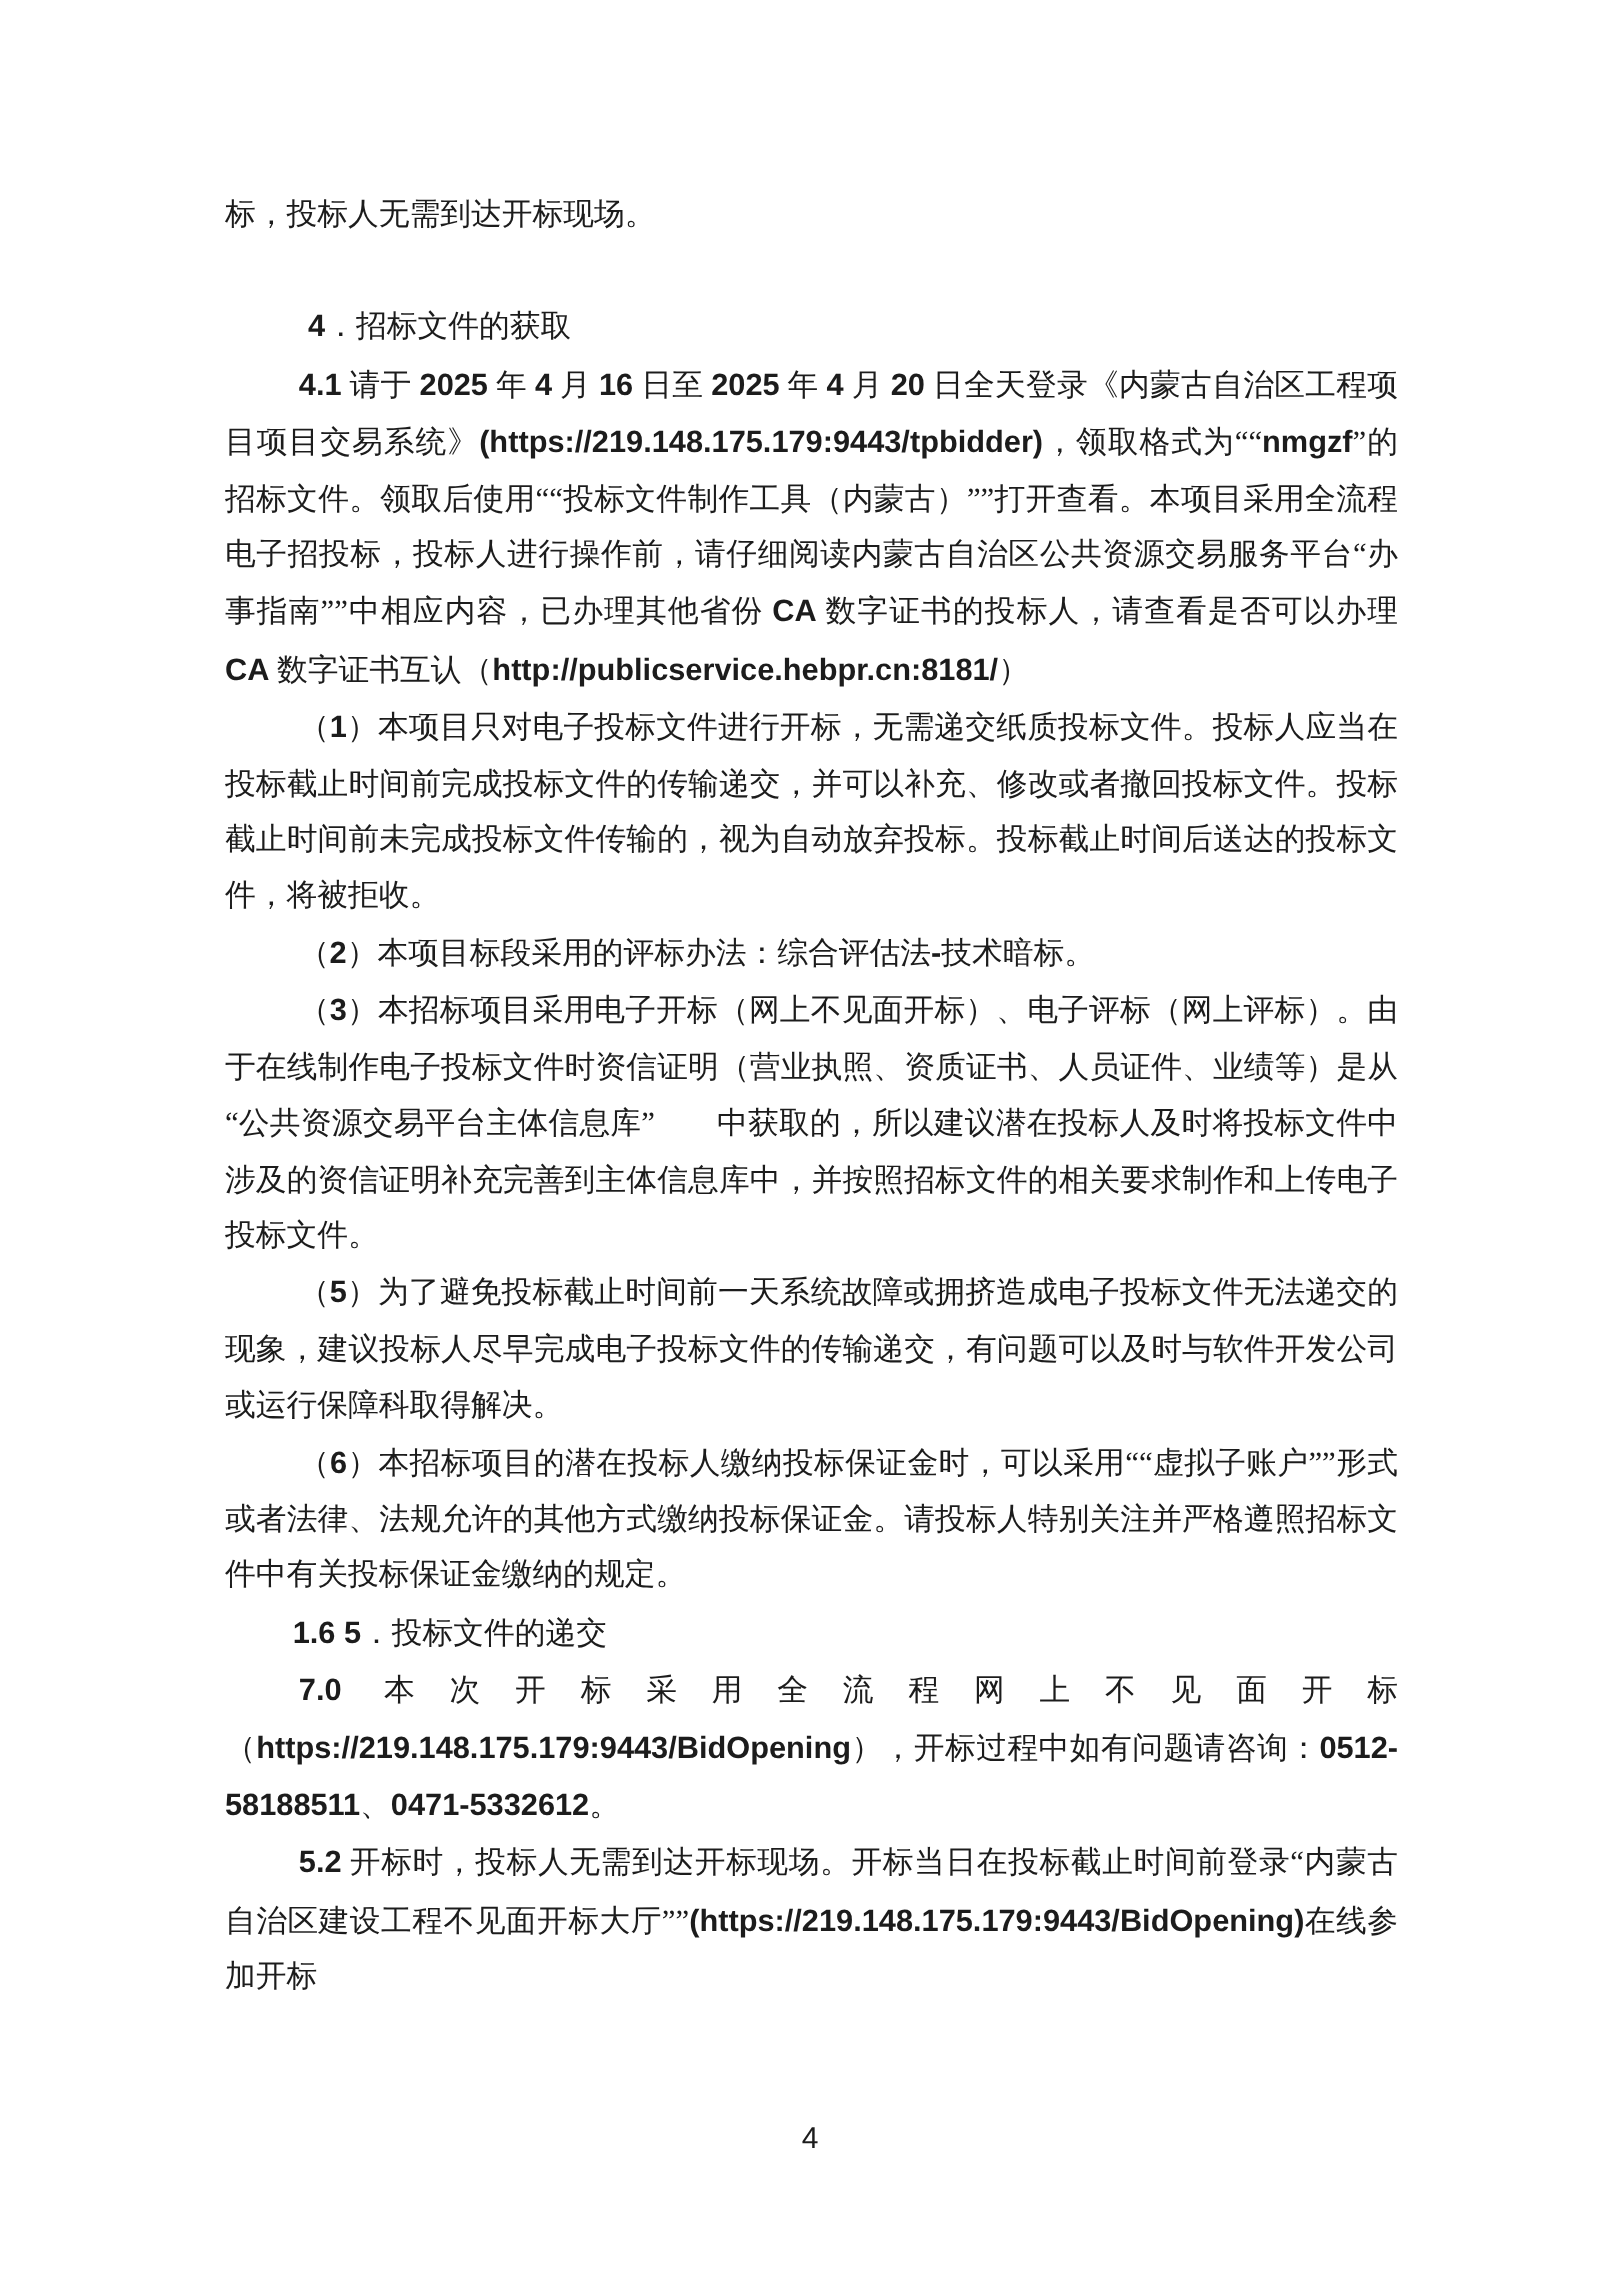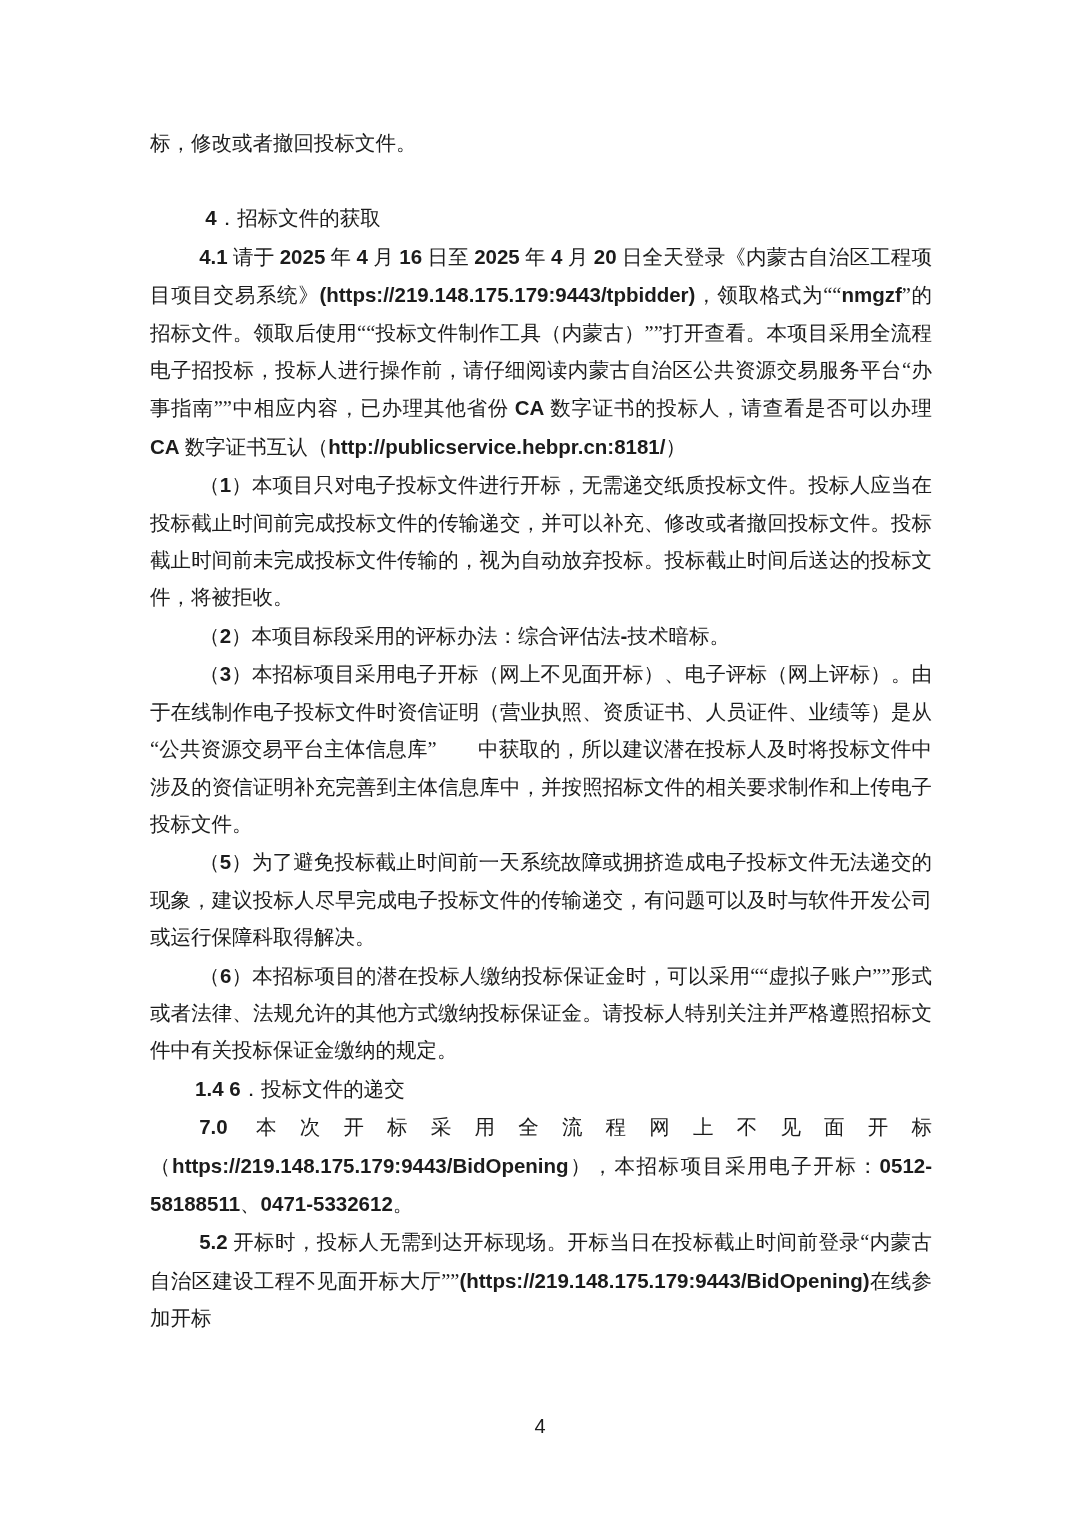--- a/index.html
+++ b/index.html
@@ -56,26 +56,26 @@
     font-family: "Liberation Sans", "DejaVu Sans", sans-serif;
     font-size: 20px;
     color: #1c1c1c;
   }
 </style>
 </head>
 <body>
 
 <div class="page">
   <div class="doc-body">
-      <p class="para noindent"><span>标，修改或者撤回投标文件。</span></p>
+      <p class="para noindent"><span>标，投标人无需到达开标现场。</span></p>
       <p class="para heading"><span><span class="lat">4</span>．招标文件的获取</span></p>
       <p class="para indent"><span><span class="lat">4.1</span> 请于 <span class="lat">2025</span> 年 <span class="lat">4</span> 月 <span class="lat">16</span> 日至 <span class="lat">2025</span> 年 <span class="lat">4</span> 月 <span class="lat">20</span> 日全天登录《内蒙古自治区工程项目项目交易系统》</span><span class="nb"><span class="lat">(https://219.148.175.179:9443/tpbidder)</span>，</span><span>领取格式为““<span class="lat">nmgzf</span>”的招标文件。领取后使用““投标文件制作工具（内蒙古）””打开查看。本项目采用全流程电子招投标，投标人进行操作前，请仔细阅读内蒙古自治区公共资源交易服务平台“办事指南””中相应内容，已办理其他省份 <span class="lat">CA</span> 数字证书的投标人，请查看是否可以办理 <span class="lat">CA</span> 数字证书互认</span><span class="nb">（<span class="lat">http://publicservice.hebpr.cn:8181/</span>）</span></p>
       <p class="para indent"><span>（<span class="lat">1</span>）本项目只对电子投标文件进行开标，无需递交纸质投标文件。投标人应当在投标截止时间前完成投标文件的传输递交，并可以补充、修改或者撤回投标文件。投标截止时间前未完成投标文件传输的，视为自动放弃投标。投标截止时间后送达的投标文件，将被拒收。</span></p>
       <p class="para indent"><span>（<span class="lat">2</span>）本项目标段采用的评标办法：综合评估法<span class="lat">-</span>技术暗标。</span></p>
       <p class="para indent"><span>（<span class="lat">3</span>）本招标项目采用电子开标（网上不见面开标）、电子评标（网上评标）。由于在线制作电子投标文件时资信证明（营业执照、资质证书、人员证件、业绩等）是从“公共资源交易平台主体信息库”　　中获取的，所以建议潜在投标人及时将投标文件中涉及的资信证明补充完善到主体信息库中，并按照招标文件的相关要求制作和上传电子投标文件。</span></p>
       <p class="para indent"><span>（<span class="lat">5</span>）为了避免投标截止时间前一天系统故障或拥挤造成电子投标文件无法递交的现象，建议投标人尽早完成电子投标文件的传输递交，有问题可以及时与软件开发公司或运行保障科取得解决。</span></p>
       <p class="para indent"><span>（<span class="lat">6</span>）本招标项目的潜在投标人缴纳投标保证金时，可以采用““虚拟子账户””形式或者法律、法规允许的其他方式缴纳投标保证金。请投标人特别关注并严格遵照招标文件中有关投标保证金缴纳的规定。</span></p>
-      <p class="para heading2"><span><span class="lat">1.4 6</span>．投标文件的递交</span></p>
-      <p class="para indent"><span><span class="lat">7.0</span> 本次开标采用全流程网上不见面开标</span><span class="nb">（<span class="lat">https://219.148.175.179:9443/BidOpening</span>），</span><span>本招标项目采用电子开标：</span><span><span class="lat">0512-58188511</span>、<span class="lat">0471-5332612</span>。</span></p>
+      <p class="para heading2"><span><span class="lat">1.6 5</span>．投标文件的递交</span></p>
+      <p class="para indent"><span><span class="lat">7.0</span> 本次开标采用全流程网上不见面开标</span><span class="nb">（<span class="lat">https://219.148.175.179:9443/BidOpening</span>），</span><span>开标过程中如有问题请咨询：</span><span><span class="lat">0512-58188511</span>、<span class="lat">0471-5332612</span>。</span></p>
       <p class="para indent"><span><span class="lat">5.2</span> 开标时，投标人无需到达开标现场。开标当日在投标截止时间前登录“内蒙古自治区建设工程不见面开标大厅””</span><span class="nb"><span class="lat">(https://219.148.175.179:9443/BidOpening)</span></span><span>在线参加开标</span></p>
     </div>
   <div class="footer">4</div>
 </div>
 
 </body></html>

